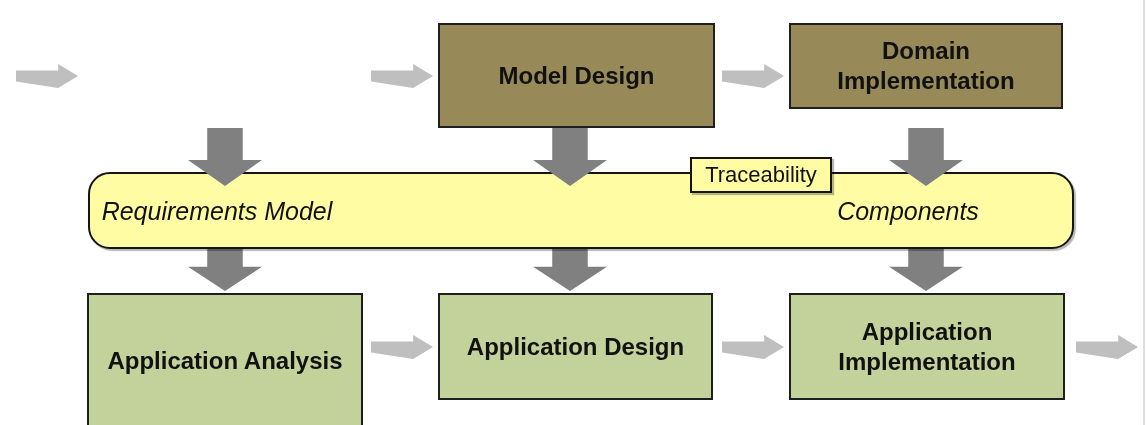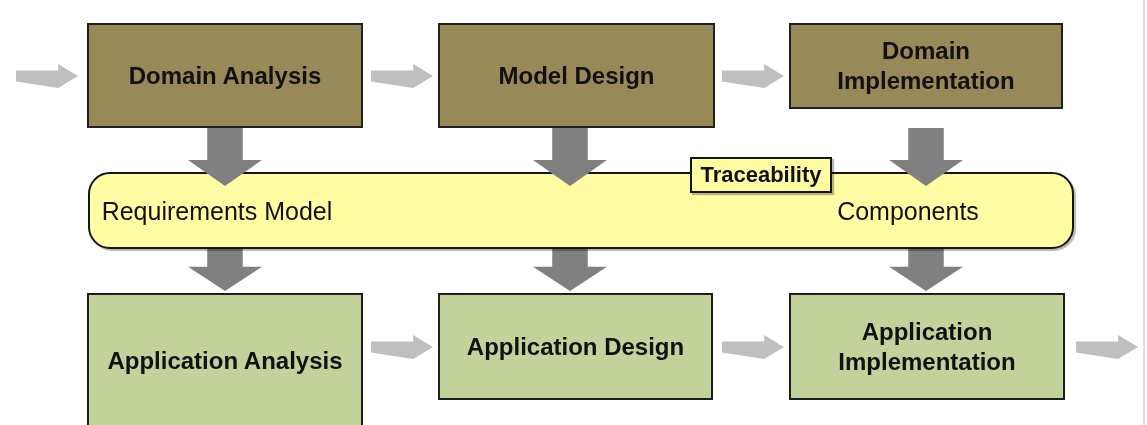--- a/index.html
+++ b/index.html
@@ -38,38 +38,39 @@
   
   .band{
     position:absolute;
     left:88px;top:172px;width:986px;height:77px;
     box-sizing:border-box;
     background:#fffca3;
     border:2px solid #141414;
     border-radius:22px;
     box-shadow:2px 2px 1px rgba(0,0,0,0.28);
     z-index:1;
+    font-style:italic;
   }
   .band-label{
     position:absolute;top:50%;
     transform:translate(-50%,-50%);
     white-space:nowrap;
     font-size:25px;color:#111111;
   }
   #band-label-requirements{left:127px;}
   #band-label-reference{left:484px;}
   #band-label-components{left:818px;}
   .tag{
     position:absolute;
     left:690px;top:157px;width:142px;height:36px;
     box-sizing:border-box;
     background:#fffca3;
     border:2px solid #141414;
     display:flex;align-items:center;justify-content:center;
-    font-weight:bold;font-size:22px;color:#111111;
+    font-weight:normal;font-size:22px;color:#111111;
     box-shadow:2px 2px 1px rgba(0,0,0,0.28);
     z-index:3;
   }
   
   .arrow-right{
     position:absolute;width:62px;height:24px;background:#bfbfbf;
     clip-path:polygon(0 27%,68% 27%,68% 0,100% 50%,68% 100%,0 73%);
     z-index:1;
   }
   #arrow-entry{left:16px;top:64px;}
@@ -106,23 +107,20 @@
   <div class="arrow-right" id="arrow-exit"></div>
 
   <div class="arrow-down long col-1"></div>
   <div class="arrow-down long col-2"></div>
   <div class="arrow-down long col-3"></div>
 
   <div class="arrow-down short col-1"></div>
   <div class="arrow-down short col-2"></div>
   <div class="arrow-down short col-3"></div>
 
-  <div class="pbox domain" id="box-domain-analysis">
-    <span class="lbl">Domain Analysis</span>
-  </div>
   <div class="pbox domain" id="box-domain-design">
     <span class="lbl">Model Design</span>
   </div>
   <div class="pbox domain two-line" id="box-domain-implementation">
     <span class="lbl">Domain Implementation</span>
   </div>
 
   <div class="band">
     <span class="band-label" id="band-label-requirements">Requirements Model</span>
     <span class="band-label" id="band-label-components">Components</span>

